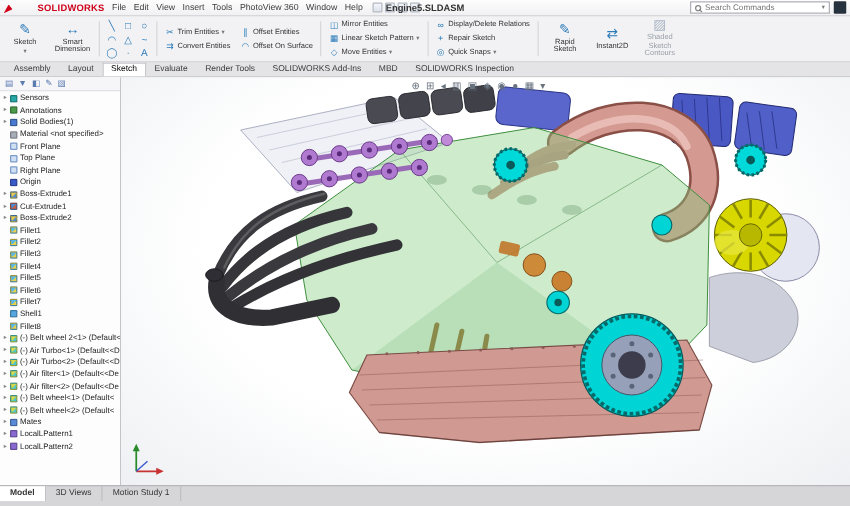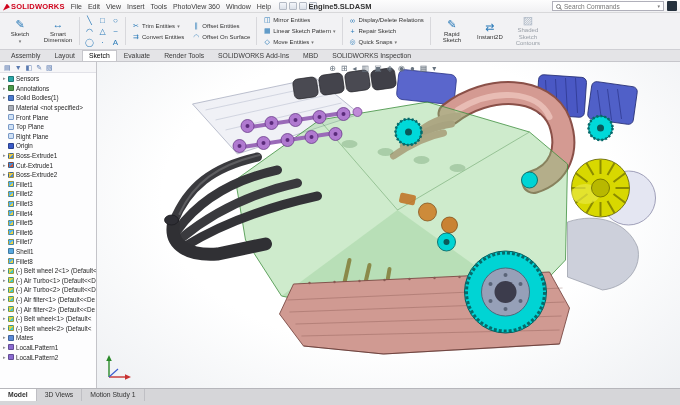--- a/index.html
+++ b/index.html
@@ -1,20 +1,20 @@
 <!DOCTYPE html>
 <html><head>
 <meta charset="utf-8">
 <style>
   *{box-sizing:border-box;margin:0;padding:0}
   html,body{width:680px;height:405px;overflow:hidden;font-family:"Liberation Sans",sans-serif;background:#e8e8e8;cursor:default}
 
   
   .titlebar{position:relative;height:13px;background:linear-gradient(#fdfdfd,#f1f1f3);border-bottom:1px solid #d8d8da;display:flex;align-items:center;padding:0 3px;gap:3px}
-  .logo{display:flex;align-items:flex-end;gap:1px}
+  .logo{display:flex;align-items:flex-end;gap:20px}
   .logo-mark{width:7px;height:7px;background:#d0021b;clip-path:polygon(0 100%,55% 0,100% 55%)}
   .logo-text{color:#d0021b;font-weight:bold;font-size:7.5px;letter-spacing:.2px}
   .menus{display:flex}
   .menu-item{font-size:7px;color:#3c3c3c;padding:1px 3px}
   .qat{display:flex;gap:2px;margin-left:2px}
   .qat-icon{width:8px;height:8px;border:1px solid #b4bac4;background:linear-gradient(#f4f6fa,#dde2ea);border-radius:1px}
   .doc-title{position:absolute;left:50%;transform:translateX(-50%);font-size:7.5px;font-weight:bold;color:#333;white-space:nowrap}
   .tb-right{margin-left:auto;display:flex;align-items:center;gap:3px}
   .search-box{display:flex;align-items:center;border:1px solid #b0b0ba;background:#fff;height:10px;width:112px;padding:0 3px;gap:3px}
   .mag{width:5px;height:5px;border:1px solid #888;border-radius:50%;position:relative;flex:none}

